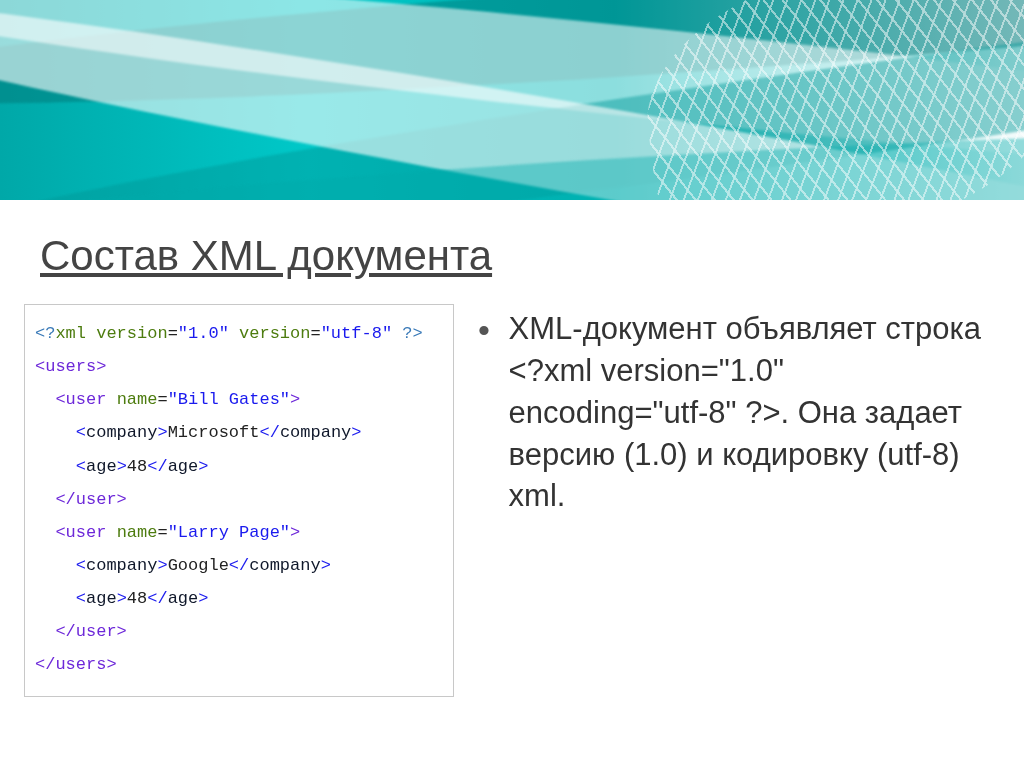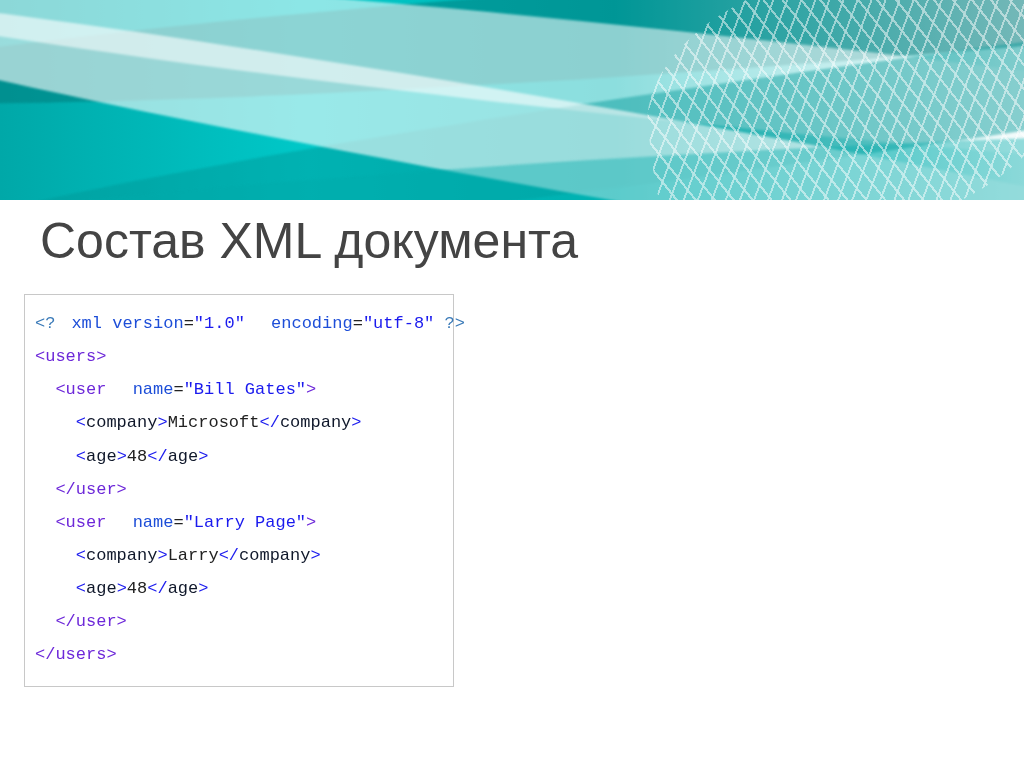--- a/index.html
+++ b/index.html
@@ -38,42 +38,43 @@
     width: 420px;
     height: 260px;
     background-image:
       repeating-linear-gradient(60deg, rgba(255,255,255,0.9) 0 2px, transparent 2px 14px),
       repeating-linear-gradient(-60deg, rgba(255,255,255,0.9) 0 2px, transparent 2px 14px);
     transform: rotate(-15deg) skewX(-8deg);
     opacity: 0.55;
     border-radius: 40%;
   }
   .title {
-    font-size: 50px;
+    font-size: 42px;
     color: #444;
-    padding: 12px 30px 24px 40px;
+    padding: 32px 30px 24px 40px;
     font-weight: 400;
+    text-decoration: underline;
   }
   .content {
     display: flex;
     padding: 0 32px 0 24px;
     gap: 24px;
   }
   .code-box {
     border: 1px solid #c8c8c8;
     width: 430px;
     padding: 12px 10px 14px 10px;
     font-family: "Courier New", Courier, monospace;
     font-size: 17px;
     line-height: 1.95;
     white-space: pre;
     color: #333;
   }
   .code-box .pi    { color: #3a7ab8; }
-  .code-box .attr  { color: #1d4ed8; margin-left: 16px; }
+  .code-box .attr  { color: #4d7c0f; }
   .code-box .str   { color: #1a1aee; }
   .code-box .tag   { color: #6d28d9; }
   .code-box .elname{ color: #0f172a; }
   .code-box .angle { color: #1a1aee; }
   .code-box .txtc  { color: #222; }
   .bullets {
     flex: 1;
     font-size: 31px;
     color: #333;
     line-height: 1.35;
@@ -99,26 +100,31 @@
   <div class="wave w3"></div>
   <div class="wave w4"></div>
   <div class="wave w5"></div>
   <div class="mesh"></div>
 </div>
 
 <h1 class="title">Состав XML документа</h1>
 
 <div class="content">
 
-  <div class="code-box"><span class="pi">&lt;?</span><span class="attr">xml version</span><span class="txtc">=</span><span class="str">"1.0"</span><span class="attr"> encoding</span><span class="txtc">=</span><span class="str">"utf-8"</span><span class="pi"> ?&gt;</span>
+  <div class="code-box"><span class="pi">&lt;?</span><span class="attr">xml version</span><span class="txtc">=</span><span class="str">"1.0"</span><span class="attr"> version</span><span class="txtc">=</span><span class="str">"utf-8"</span><span class="pi"> ?&gt;</span>
 <span class="tag">&lt;users&gt;</span>
 <span class="tag">  &lt;user </span><span class="attr">name</span><span class="txtc">=</span><span class="str">"Bill Gates"</span><span class="tag">&gt;</span>
 <span class="angle">    &lt;</span><span class="elname">company</span><span class="angle">&gt;</span><span class="txtc">Microsoft</span><span class="angle">&lt;/</span><span class="elname">company</span><span class="angle">&gt;</span>
 <span class="angle">    &lt;</span><span class="elname">age</span><span class="angle">&gt;</span><span class="txtc">48</span><span class="angle">&lt;/</span><span class="elname">age</span><span class="angle">&gt;</span>
 <span class="tag">  &lt;/user&gt;</span>
 <span class="tag">  &lt;user </span><span class="attr">name</span><span class="txtc">=</span><span class="str">"Larry Page"</span><span class="tag">&gt;</span>
-<span class="angle">    &lt;</span><span class="elname">company</span><span class="angle">&gt;</span><span class="txtc">Larry</span><span class="angle">&lt;/</span><span class="elname">company</span><span class="angle">&gt;</span>
+<span class="angle">    &lt;</span><span class="elname">company</span><span class="angle">&gt;</span><span class="txtc">Google</span><span class="angle">&lt;/</span><span class="elname">company</span><span class="angle">&gt;</span>
 <span class="angle">    &lt;</span><span class="elname">age</span><span class="angle">&gt;</span><span class="txtc">48</span><span class="angle">&lt;/</span><span class="elname">age</span><span class="angle">&gt;</span>
 <span class="tag">  &lt;/user&gt;</span>
 <span class="tag">&lt;/users&gt;</span></div>
 
+  <div class="bullets">
+    <ul>
+      <li><span class="bt">XML-документ объявляет строка &lt;?xml version="1.0" encoding="utf-8" ?&gt;. Она задает версию (1.0) и кодировку (utf-8) xml.</span></li>
+    </ul>
+  </div>
 
 </div>
 
 </body></html>

